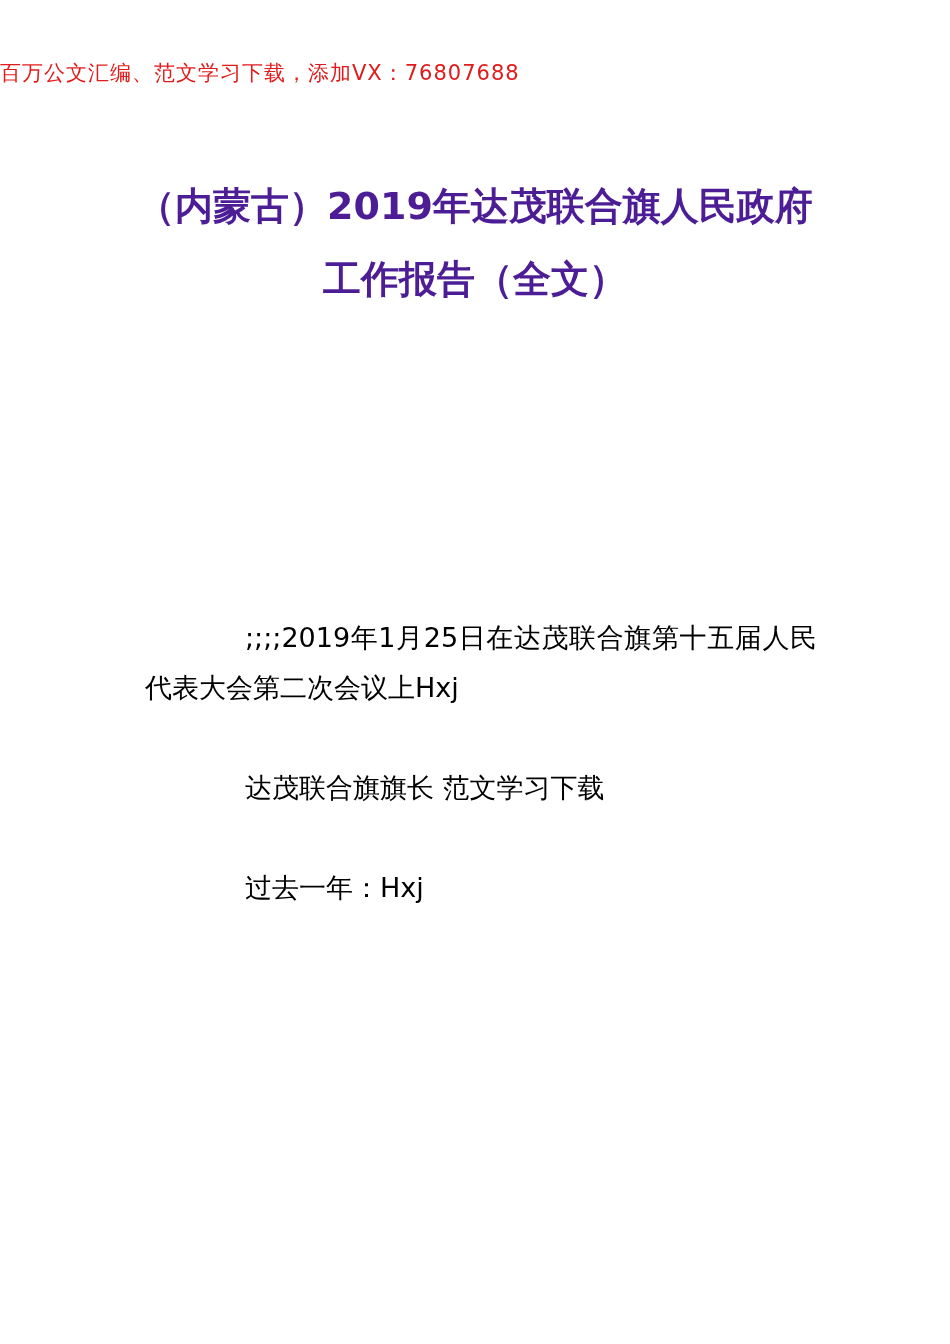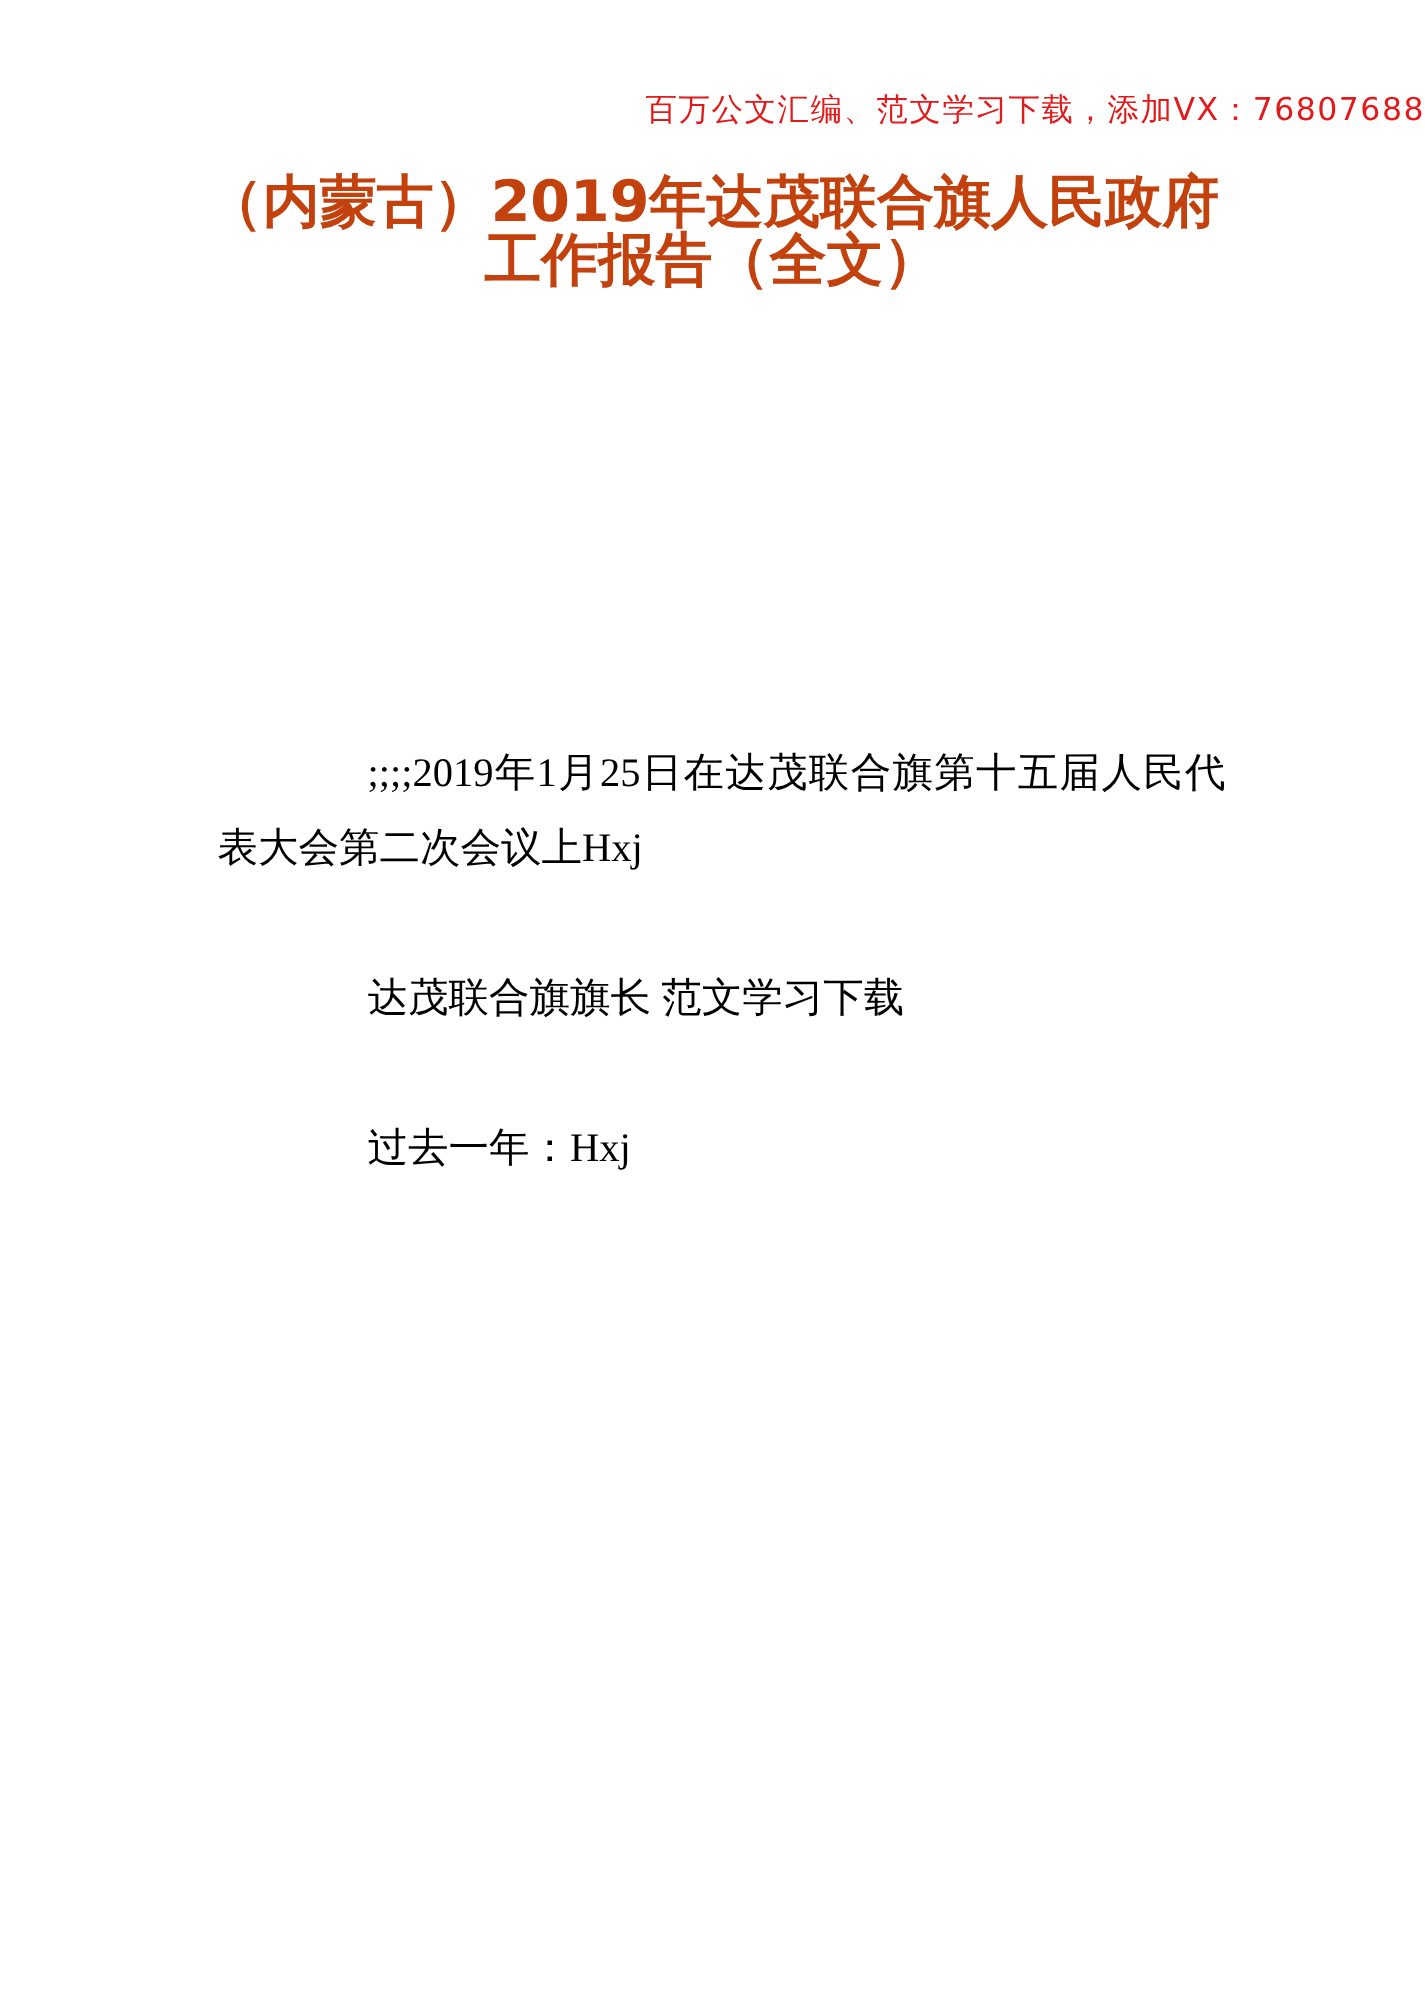--- a/index.html
+++ b/index.html
@@ -12,48 +12,47 @@
   }
   .page {
     position: relative;
     width: 950px;
     height: 1344px;
     background: #ffffff;
     overflow: hidden;
   }
   .watermark {
     margin-top: 58px;
-    text-align: right;
+    text-align: left;
     font-size: 21px;
     line-height: 30px;
     font-weight: 400;
     letter-spacing: 1px;
   }
   .doc-title {
-    margin: 27px auto 0 auto;
+    margin: 82px auto 0 auto;
     width: 700px;
     text-align: center;
-    color: #c2410c;
+    color: #4c1d95;
     font-size: 38px;
-    line-height: 39px;
+    line-height: 73px;
     font-weight: 700;
     font-family: "DejaVu Sans", "Liberation Sans", sans-serif;
   }
   .content {
     margin-top: 297px;
     padding: 0 133px 0 145px;
     color: #000000;
     font-size: 27px;
     line-height: 50px;
     text-align: justify;
   }
   .content p {
     text-indent: 100px;
     margin: 0;
-    font-family: Liberation Serif, serif;
   }
   .content p + p {
     margin-top: 50px;
   }
 </style>
 </head>
 <body>
 
 <div class="page" style="background: rgb(255, 255, 255);">
 

